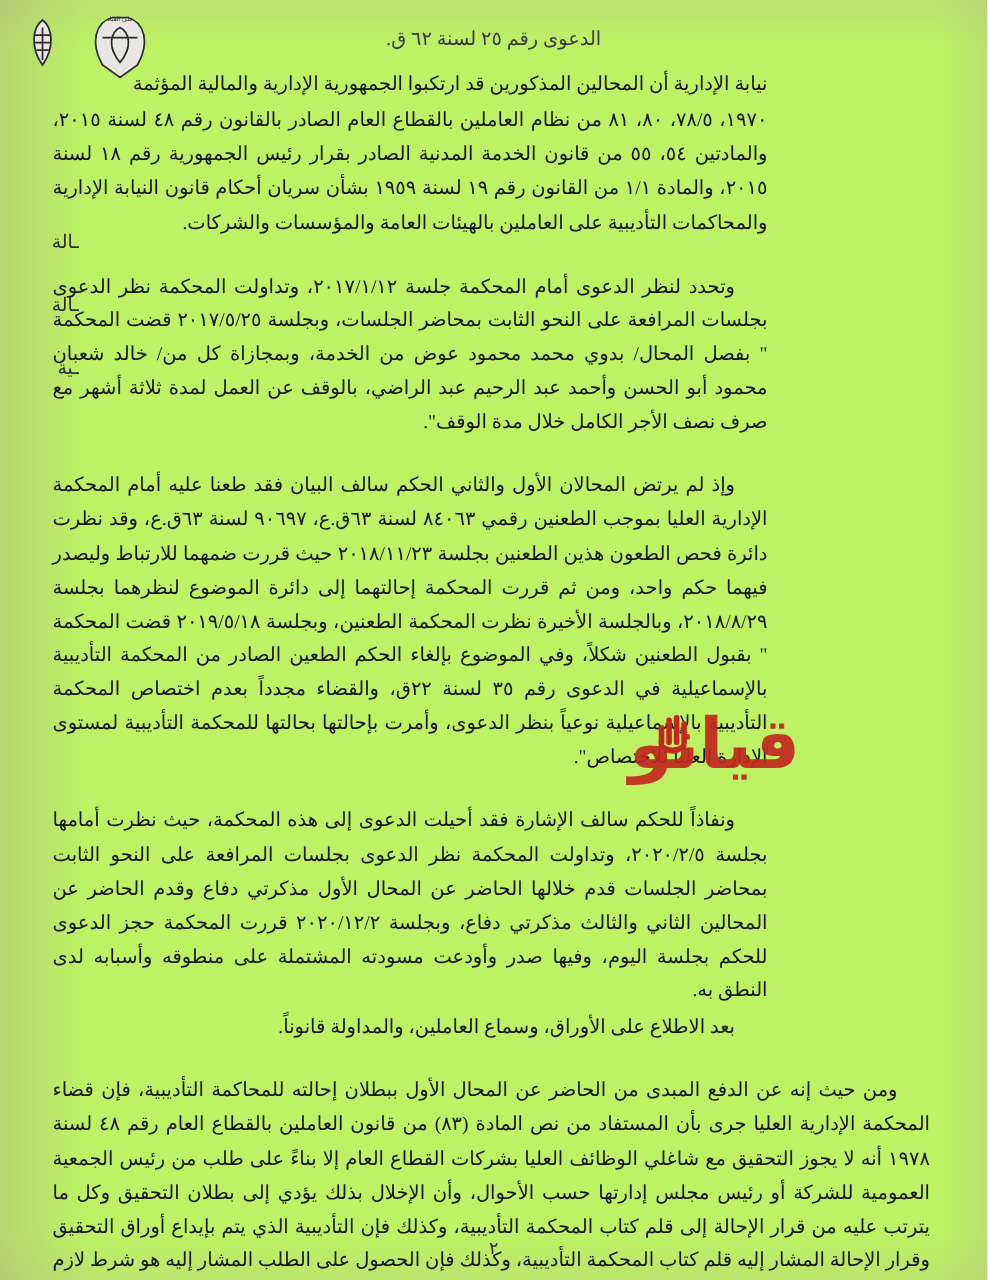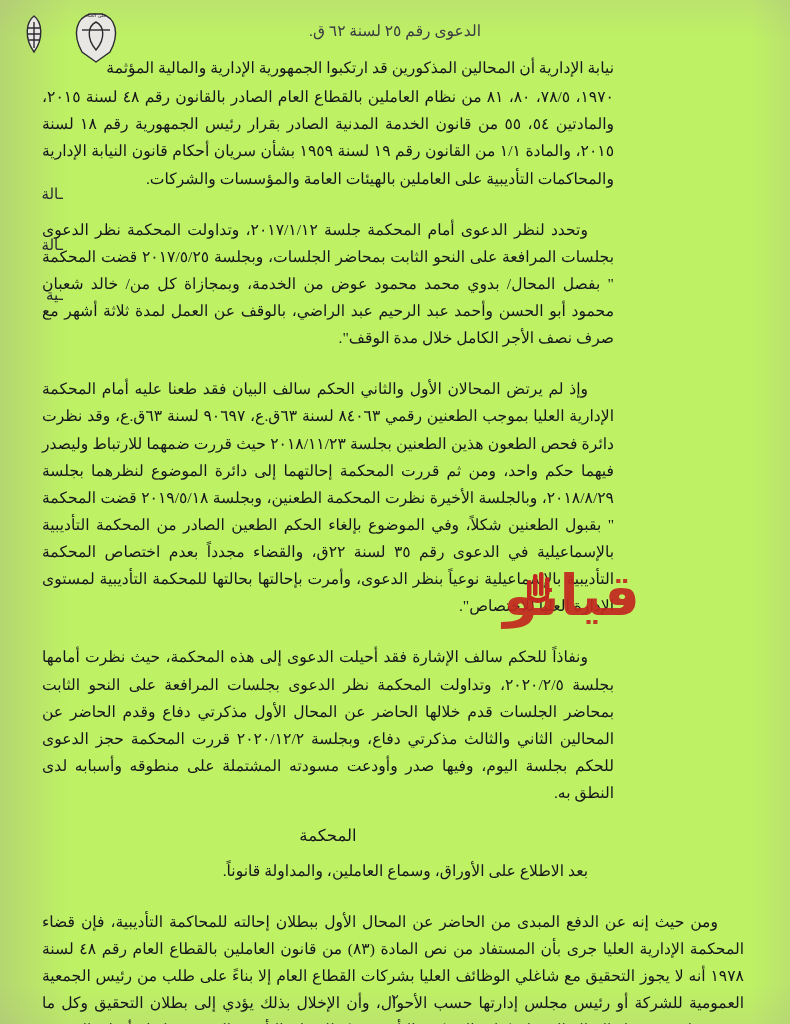--- a/index.html
+++ b/index.html
@@ -156,21 +156,20 @@
     <div>ـية</div>
   </div>
 
   <div class="body">
     <p class="para noindent">نيابة الإدارية أن المحالين المذكورين قد ارتكبوا الجمهورية الإدارية والمالية المؤثمة</p>
     <p class="para noindent">١٩٧٠، ٧٨/٥، ٨٠، ٨١ من نظام العاملين بالقطاع العام الصادر بالقانون رقم ٤٨ لسنة ٢٠١٥، والمادتين ٥٤، ٥٥ من قانون الخدمة المدنية الصادر بقرار رئيس الجمهورية رقم ١٨ لسنة ٢٠١٥، والمادة ١/١ من القانون رقم ١٩ لسنة ١٩٥٩ بشأن سريان أحكام قانون النيابة الإدارية والمحاكمات التأديبية على العاملين بالهيئات العامة والمؤسسات والشركات.</p>
     <p class="para gap">وتحدد لنظر الدعوى أمام المحكمة جلسة ٢٠١٧/١/١٢، وتداولت المحكمة نظر الدعوى بجلسات المرافعة على النحو الثابت بمحاضر الجلسات، وبجلسة ٢٠١٧/٥/٢٥ قضت المحكمة " بفصل المحال/ بدوي محمد محمود عوض من الخدمة، وبمجازاة كل من/ خالد شعبان محمود أبو الحسن وأحمد عبد الرحيم عبد الراضي، بالوقف عن العمل لمدة ثلاثة أشهر مع صرف نصف الأجر الكامل خلال مدة الوقف".</p>
     <p class="para gap">وإذ لم يرتض المحالان الأول والثاني الحكم سالف البيان فقد طعنا عليه أمام المحكمة الإدارية العليا بموجب الطعنين رقمي ٨٤٠٦٣ لسنة ٦٣ق.ع، ٩٠٦٩٧ لسنة ٦٣ق.ع، وقد نظرت دائرة فحص الطعون هذين الطعنين بجلسة ٢٠١٨/١١/٢٣ حيث قررت ضمهما للارتباط وليصدر فيهما حكم واحد، ومن ثم قررت المحكمة إحالتهما إلى دائرة الموضوع لنظرهما بجلسة ٢٠١٨/٨/٢٩، وبالجلسة الأخيرة نظرت المحكمة الطعنين، وبجلسة ٢٠١٩/٥/١٨ قضت المحكمة " بقبول الطعنين شكلاً، وفي الموضوع بإلغاء الحكم الطعين الصادر من المحكمة التأديبية بالإسماعيلية في الدعوى رقم ٣٥ لسنة ٢٢ق، والقضاء مجدداً بعدم اختصاص المحكمة التأديبية بالإسماعيلية نوعياً بنظر الدعوى، وأمرت بإحالتها بحالتها للمحكمة التأديبية لمستوى الإدارة العليا للاختصاص".</p>
     <p class="para gap">ونفاذاً للحكم سالف الإشارة فقد أحيلت الدعوى إلى هذه المحكمة، حيث نظرت أمامها بجلسة ٢٠٢٠/٢/٥، وتداولت المحكمة نظر الدعوى بجلسات المرافعة على النحو الثابت بمحاضر الجلسات قدم خلالها الحاضر عن المحال الأول مذكرتي دفاع وقدم الحاضر عن المحالين الثاني والثالث مذكرتي دفاع، وبجلسة ٢٠٢٠/١٢/٢ قررت المحكمة حجز الدعوى للحكم بجلسة اليوم، وفيها صدر وأودعت مسودته المشتملة على منطوقه وأسبابه لدى النطق به.</p>
 
-    <p class="center-head">المحكمة</p>
 
     <p class="para">بعد الاطلاع على الأوراق، وسماع العاملين، والمداولة قانوناً.</p>
     <p class="para gap wide">ومن حيث إنه عن الدفع المبدى من الحاضر عن المحال الأول ببطلان إحالته للمحاكمة التأديبية، فإن قضاء المحكمة الإدارية العليا جرى بأن المستفاد من نص المادة (٨٣) من قانون العاملين بالقطاع العام رقم ٤٨ لسنة ١٩٧٨ أنه لا يجوز التحقيق مع شاغلي الوظائف العليا بشركات القطاع العام إلا بناءً على طلب من رئيس الجمعية العمومية للشركة أو رئيس مجلس إدارتها حسب الأحوال، وأن الإخلال بذلك يؤدي إلى بطلان التحقيق وكل ما يترتب عليه من قرار الإحالة إلى قلم كتاب المحكمة التأديبية، وكذلك فإن التأديبية الذي يتم بإيداع أوراق التحقيق وقرار الإحالة المشار إليه قلم كتاب المحكمة التأديبية، وكذلك فإن الحصول على الطلب المشار إليه هو شرط لازم لتحريك الدعوى التأديبية ولصحة اتصال المحكمة بالمخالفة طبقاً للمادة ٣٤ من القانون رقم ٤٧ لسنة ١٩٧٢ بشأن مجلس الدولة ، كما أن هذا الطلب شرط</p>
   </div>
 
   <div class="watermark">
     <div class="wm-text">قيانو</div>
     <svg class="wm-hand" viewBox="0 0 30 34" aria-hidden="true">
       <g fill="#c2281f">
         <rect x="3" y="10" width="4.5" height="16" rx="2"></rect>

